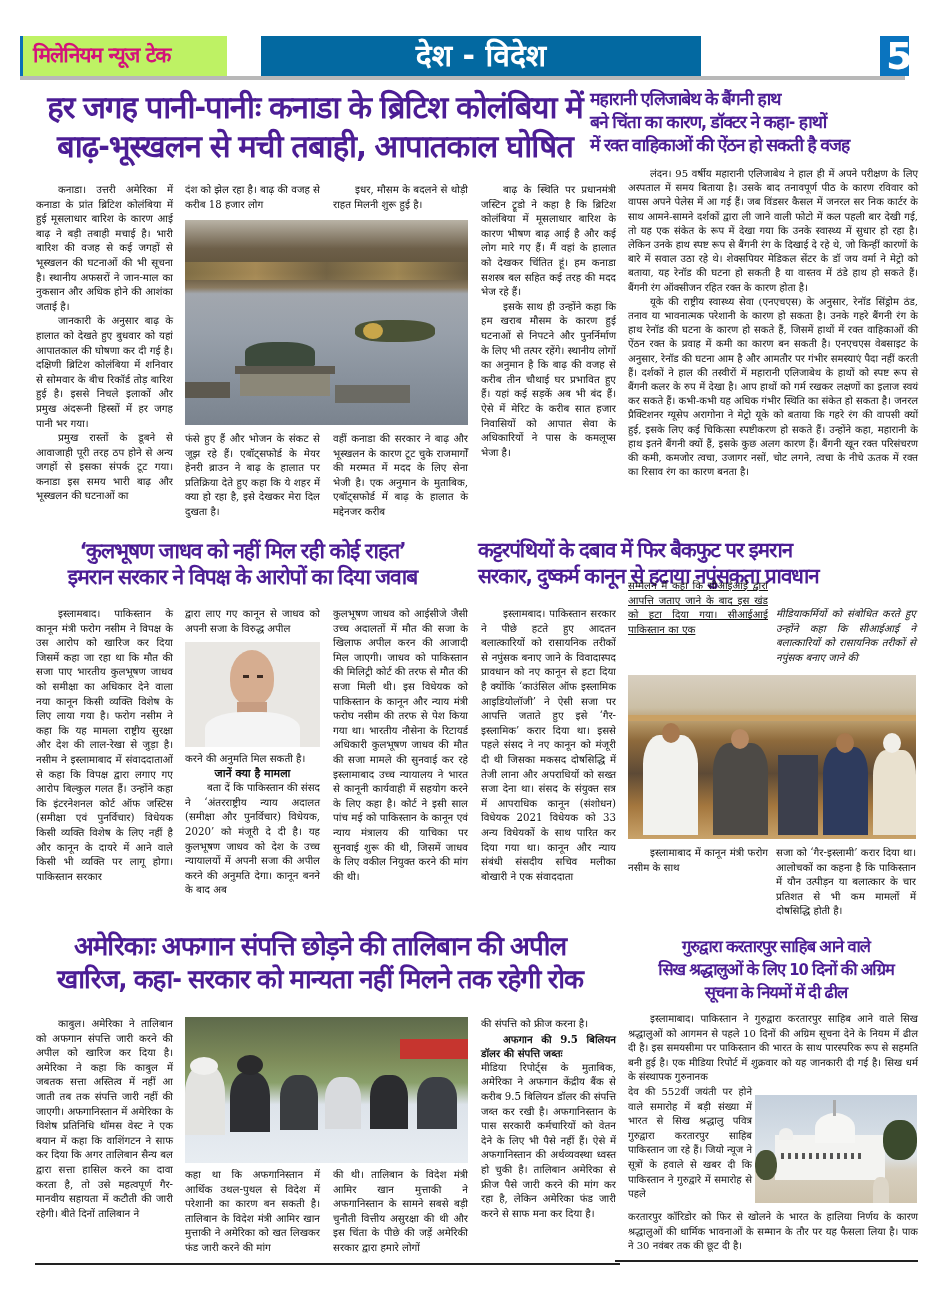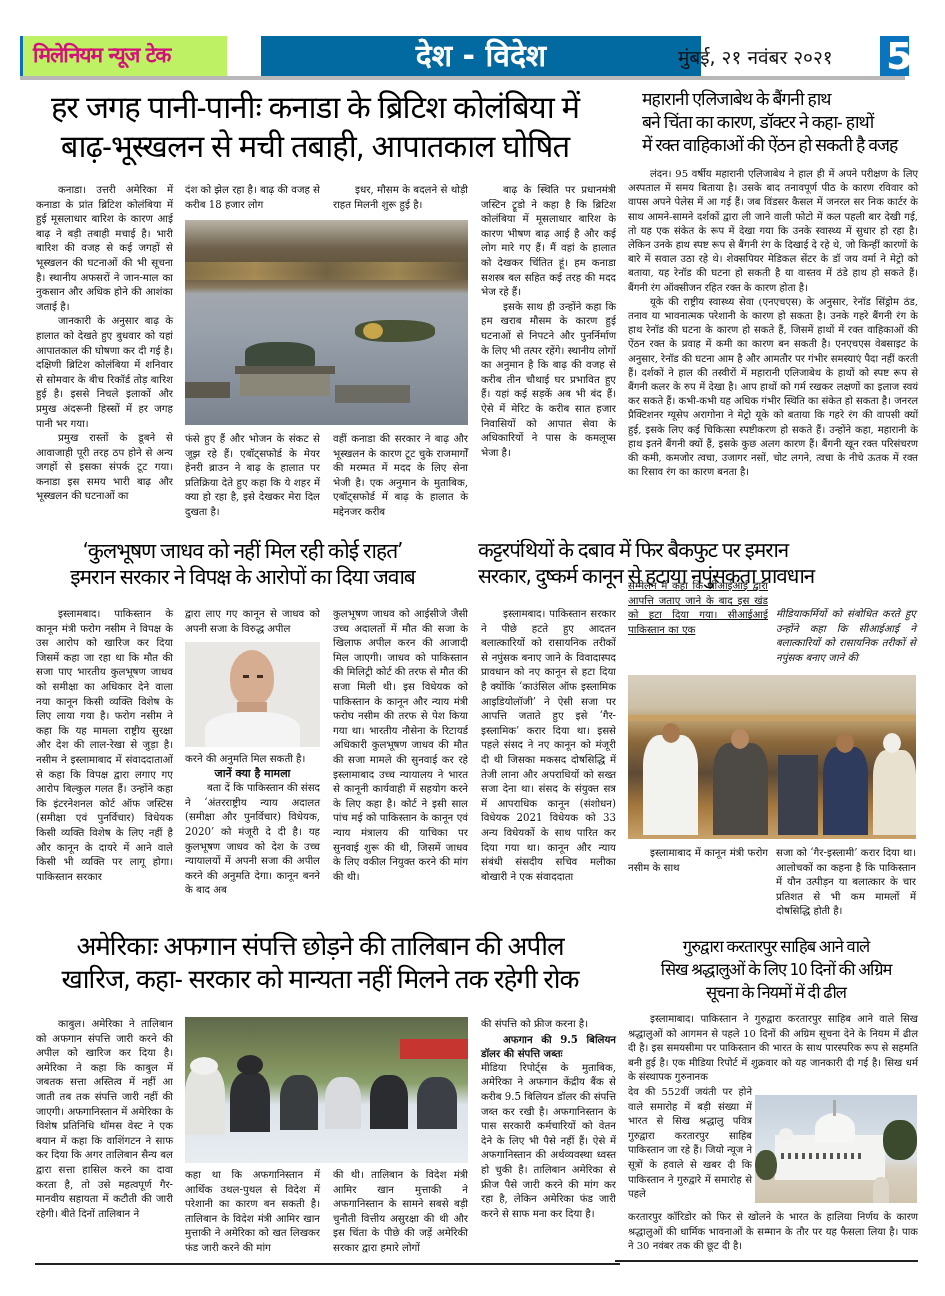--- a/index.html
+++ b/index.html
@@ -11,41 +11,38 @@
   .mh-left { position:absolute; left:0; top:0; width:204px; height:40px; border-left:3px solid #0a6fb8; background:#bef264; }
   .mh-left span { position:absolute; left:10px; top:4px; font-family:"DejaVu Sans", sans-serif; font-weight:bold; font-size:21px; color:#d4117a; letter-spacing:-1px; white-space:nowrap; }
   .mh-center { position:absolute; left:209px; top:0; width:440px; height:40px; background:#0369a1; text-align:center;margin-left:32px; }
   .mh-center span { font-weight:bold; color:#fff; font-size:30px; line-height:40px; }
   .mh-date { position:absolute; left:650px; top:0; width:210px; height:40px; }
   .mh-date span { position:absolute; left:8px; top:8px; font-size:19px; color:#111; white-space:nowrap; }
   .mh-page { position:absolute; left:860px; top:0; width:26px; height:40px; background:#0a74bf; border-left:3px solid #0a74bf; }
   .mh-page span { position:absolute; left:3px; top:-2px; font-weight:bold; font-size:38px; color:#fff; }
   .mh-bar { position:absolute; left:0; top:40px; width:885px; height:4px; background:#b8b8b8; }
 
-  .headline { position:absolute; font-family:"DejaVu Sans Condensed","DejaVu Sans", sans-serif; font-weight:normal; color:#000000; text-align:center; letter-spacing:-1px; line-height:1.25; }
+  .headline { position:absolute; font-family:"DejaVu Sans Condensed","DejaVu Sans", sans-serif; font-weight:bold; color:#4c1d95; text-align:center; letter-spacing:-1px; line-height:1.25; }
   .col { position:absolute; font-family:"DejaVu Serif", serif; font-size:10.2px; line-height:14.6px; text-align:justify; color:#111; }
   .col p { margin:0; text-indent:22px; }
   .col p.noind { text-indent:0; }
   .sub { font-weight:bold; text-align:center; text-indent:0 !important; font-size:11px; }
   .photo { position:absolute; overflow:hidden; }
   .rule { position:absolute; background:#222; height:2px; }
 </style>
 </head>
 <body>
 
 <div id="masthead" class="abs">
   <div class="mh-left">
     <span>मिलेनियम न्यूज टेक</span>
   </div>
   <div class="mh-center">
     <span>देश - विदेश</span>
   </div>
-  <div class="mh-date">
-    <span>मुंबई, २१ नवंबर २०२१</span>
-  </div>
   <div class="mh-page">
     <span>5</span>
   </div>
   <div class="mh-bar"></div>
 </div>
 
 <div>
   <div class="headline" style="left:20px;top:88px;width:590px;font-size:31px;">
     <div>हर जगह पानी-पानीः कनाडा के ब्रिटिश कोलंबिया में</div>
     <div>बाढ़-भूस्खलन से मची तबाही, आपातकाल घोषित</div>
@@ -82,21 +79,21 @@
     <p class="noind">वहीं कनाडा की सरकार ने बाढ़ और भूस्खलन के कारण टूट चुके राजमार्गों की मरम्मत में मदद के लिए सेना भेजी है। एक अनुमान के मुताबिक, एबॉट्सफोर्ड में बाढ़ के हालात के मद्देनजर करीब</p>
   </div>
 
   <div class="col" style="left:481px;top:183px;width:135px;">
     <p>बाढ़ के स्थिति पर प्रधानमंत्री जस्टिन ट्रूडो ने कहा है कि ब्रिटिश कोलंबिया में मूसलाधार बारिश के कारण भीषण बाढ़ आई है और कई लोग मारे गए हैं। मैं वहां के हालात को देखकर चिंतित हूं। हम कनाडा सशस्त्र बल सहित कई तरह की मदद भेज रहे हैं।</p>
     <p>इसके साथ ही उन्होंने कहा कि हम खराब मौसम के कारण हुई घटनाओं से निपटने और पुनर्निर्माण के लिए भी तत्पर रहेंगे। स्थानीय लोगों का अनुमान है कि बाढ़ की वजह से करीब तीन चौथाई घर प्रभावित हुए हैं। यहां कई सड़कें अब भी बंद हैं। ऐसे में मेरिट के करीब सात हजार निवासियों को आपात सेवा के अधिकारियों ने पास के कमलूप्स भेजा है।</p>
   </div>
 </div>
 
 <div>
-  <div class="headline" style="left:642px;top:88px;width:300px;font-size:17.5px;text-align:left;line-height:1.3;">
+  <div class="headline" style="left:590px;top:88px;width:300px;font-size:17.5px;text-align:left;line-height:1.3;">
     <div>महारानी एलिजाबेथ के बैंगनी हाथ</div>
     <div>बने चिंता का कारण, डॉक्टर ने कहा- हाथों</div>
     <div>में रक्त वाहिकाओं की ऐंठन हो सकती है वजह</div>
   </div>
   <div class="col" style="left:628px;top:167px;width:290px;font-size:10px;line-height:14.2px;">
     <p>लंदन। 95 वर्षीय महारानी एलिजाबेथ ने हाल ही में अपने परीक्षण के लिए अस्पताल में समय बिताया है। उसके बाद तनावपूर्ण पीठ के कारण रविवार को वापस अपने पेलेस में आ गई हैं। जब विंडसर कैसल में जनरल सर निक कार्टर के साथ आमने-सामने दर्शकों द्वारा ली जाने वाली फोटो में कल पहली बार देखी गई, तो यह एक संकेत के रूप में देखा गया कि उनके स्वास्थ्य में सुधार हो रहा है। लेकिन उनके हाथ स्पष्ट रूप से बैंगनी रंग के दिखाई दे रहे थे, जो किन्हीं कारणों के बारे में सवाल उठा रहे थे। शेक्सपियर मेडिकल सेंटर के डॉ जय वर्मा ने मेट्रो को बताया, यह रेनॉड की घटना हो सकती है या वास्तव में ठंडे हाथ हो सकते हैं। बैंगनी रंग ऑक्सीजन रहित रक्त के कारण होता है।</p>
     <p>यूके की राष्ट्रीय स्वास्थ्य सेवा (एनएचएस) के अनुसार, रेनॉड सिंड्रोम ठंड, तनाव या भावनात्मक परेशानी के कारण हो सकता है। उनके गहरे बैंगनी रंग के हाथ रेनॉड की घटना के कारण हो सकते हैं, जिसमें हाथों में रक्त वाहिकाओं की ऐंठन रक्त के प्रवाह में कमी का कारण बन सकती है। एनएचएस वेबसाइट के अनुसार, रेनॉड की घटना आम है और आमतौर पर गंभीर समस्याएं पैदा नहीं करती हैं। दर्शकों ने हाल की तस्वीरों में महारानी एलिजाबेथ के हाथों को स्पष्ट रूप से बैंगनी कलर के रुप में देखा है। आप हाथों को गर्म रखकर लक्षणों का इलाज स्वयं कर सकते हैं। कभी-कभी यह अधिक गंभीर स्थिति का संकेत हो सकता है। जनरल प्रैक्टिशनर ग्यूसेप अरागोना ने मेट्रो यूके को बताया कि गहरे रंग की वापसी क्यों हुई, इसके लिए कई चिकित्सा स्पष्टीकरण हो सकते हैं। उन्होंने कहा, महारानी के हाथ इतने बैंगनी क्यों हैं, इसके कुछ अलग कारण हैं। बैंगनी खून रक्त परिसंचरण की कमी, कमजोर त्वचा, उजागर नसों, चोट लगने, त्वचा के नीचे ऊतक में रक्त का रिसाव रंग का कारण बनता है।</p>
   </div>
 </div>
 

